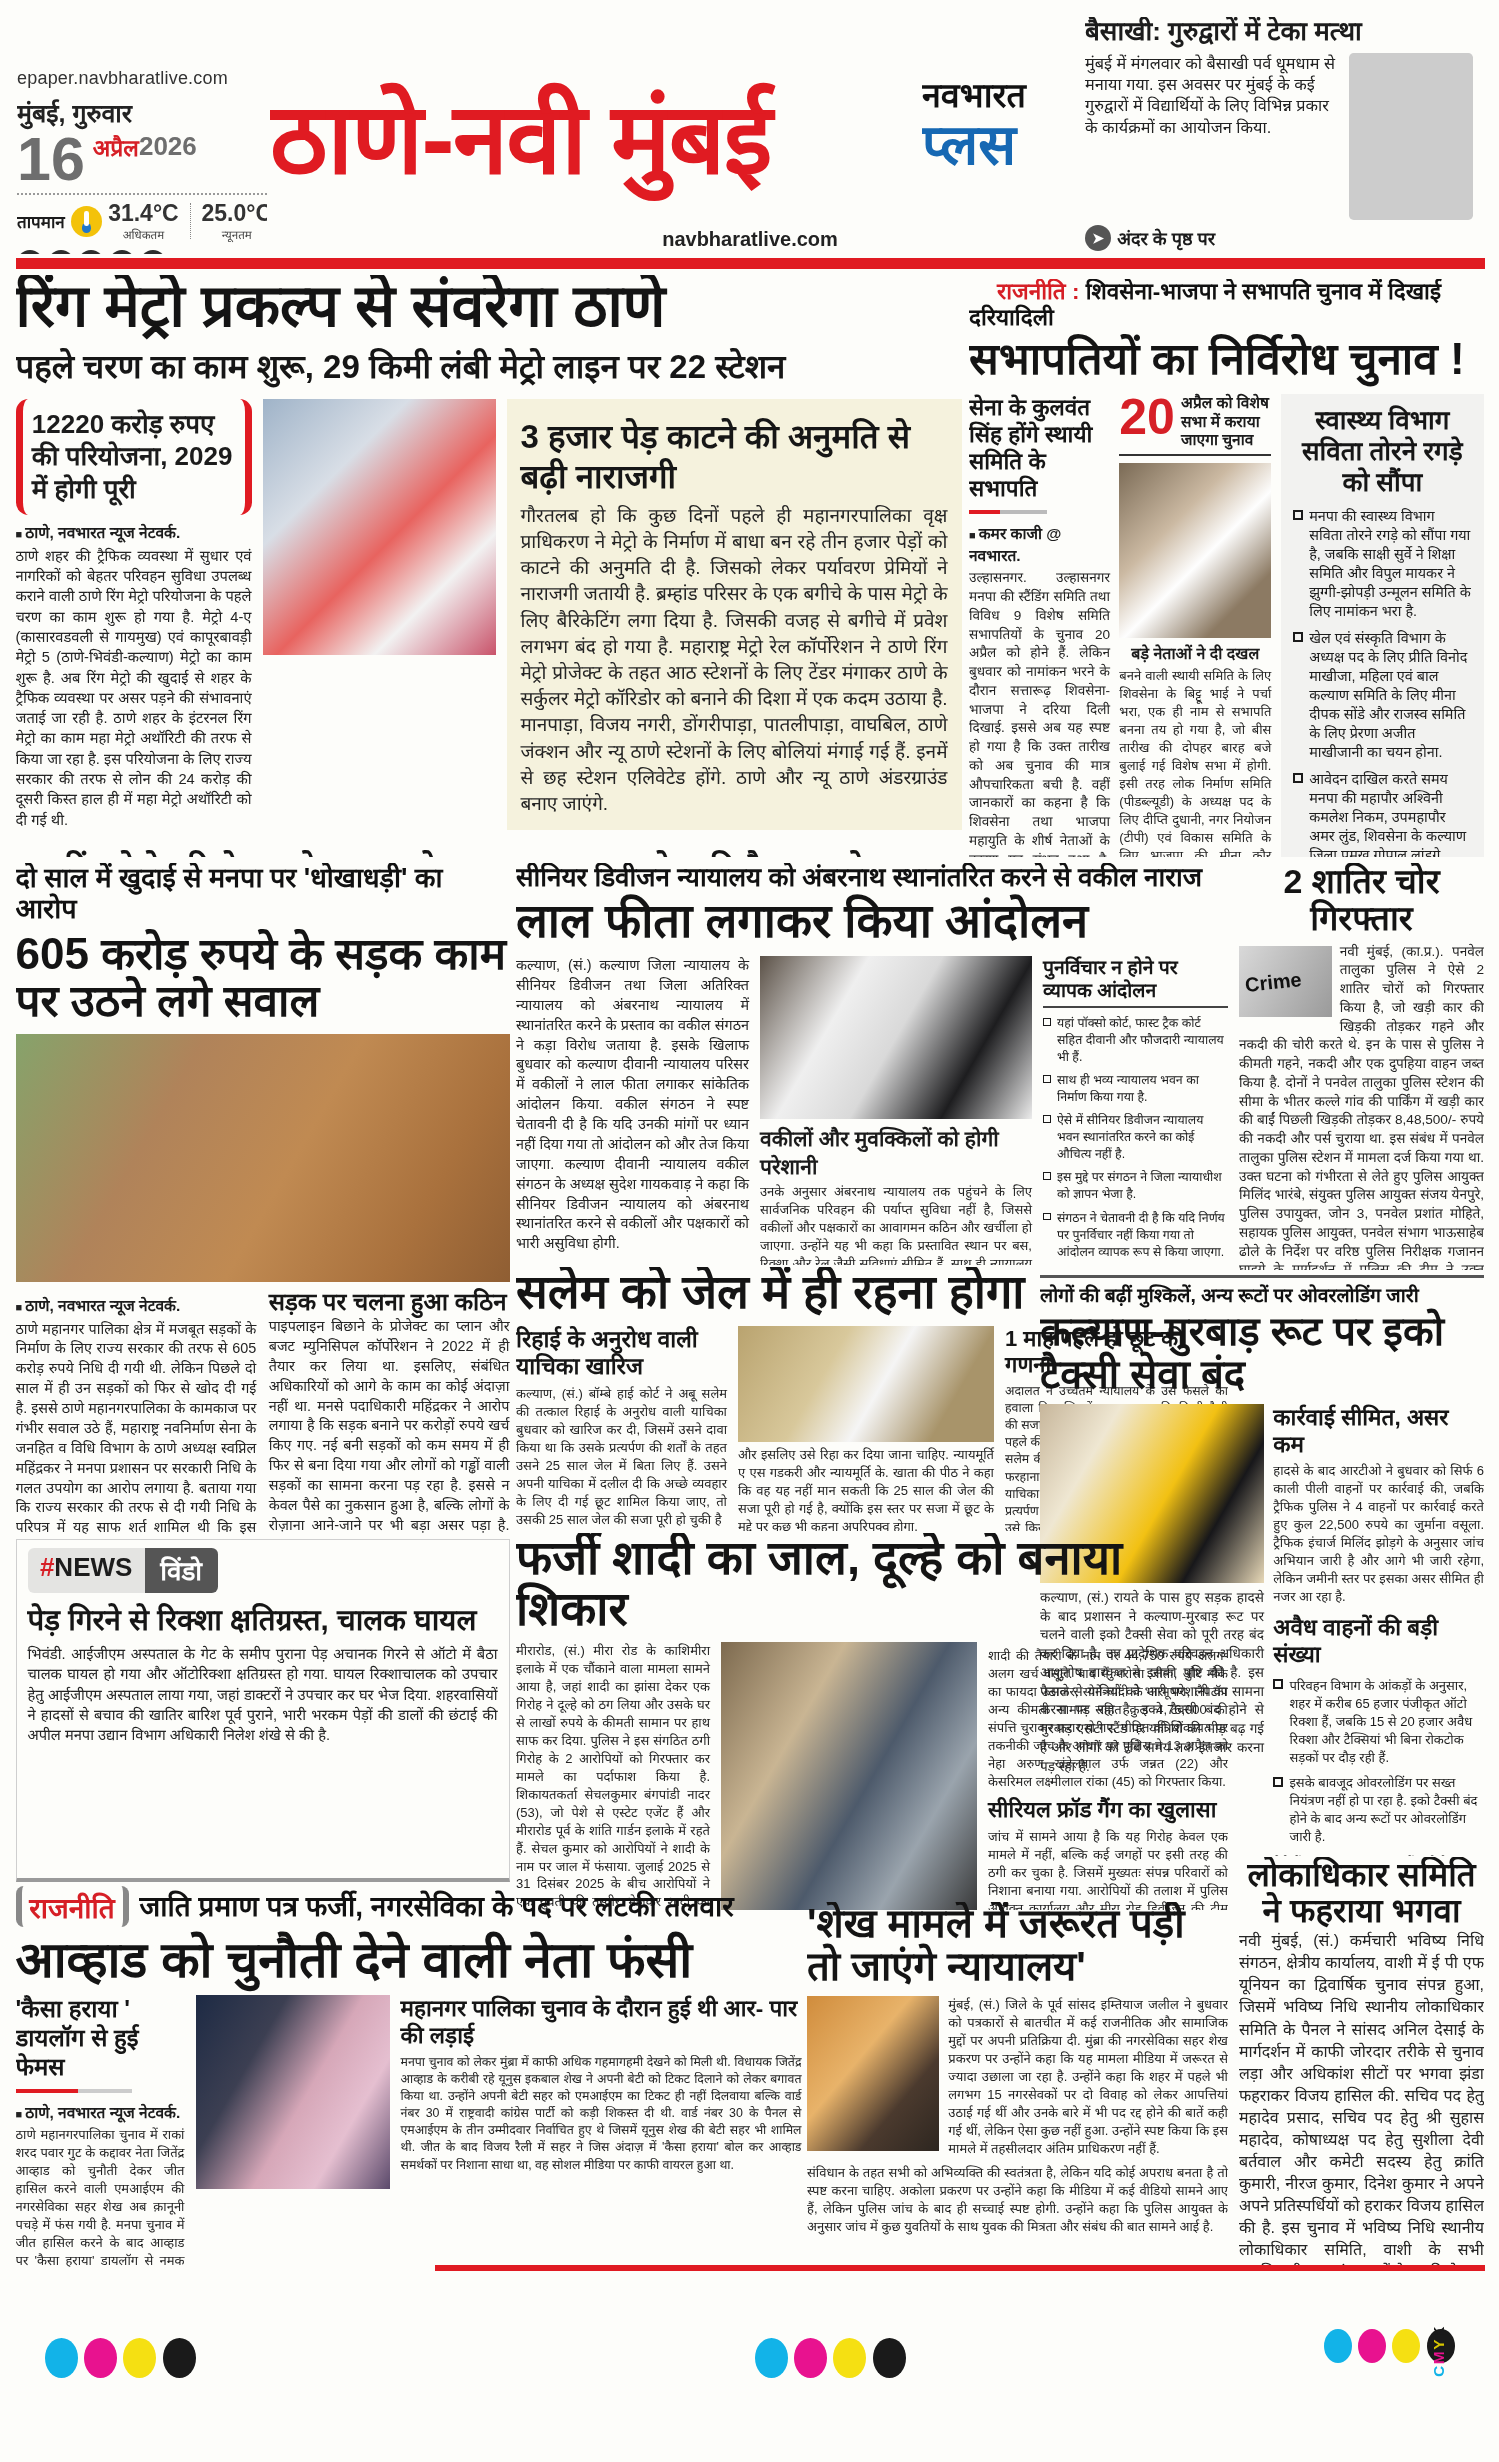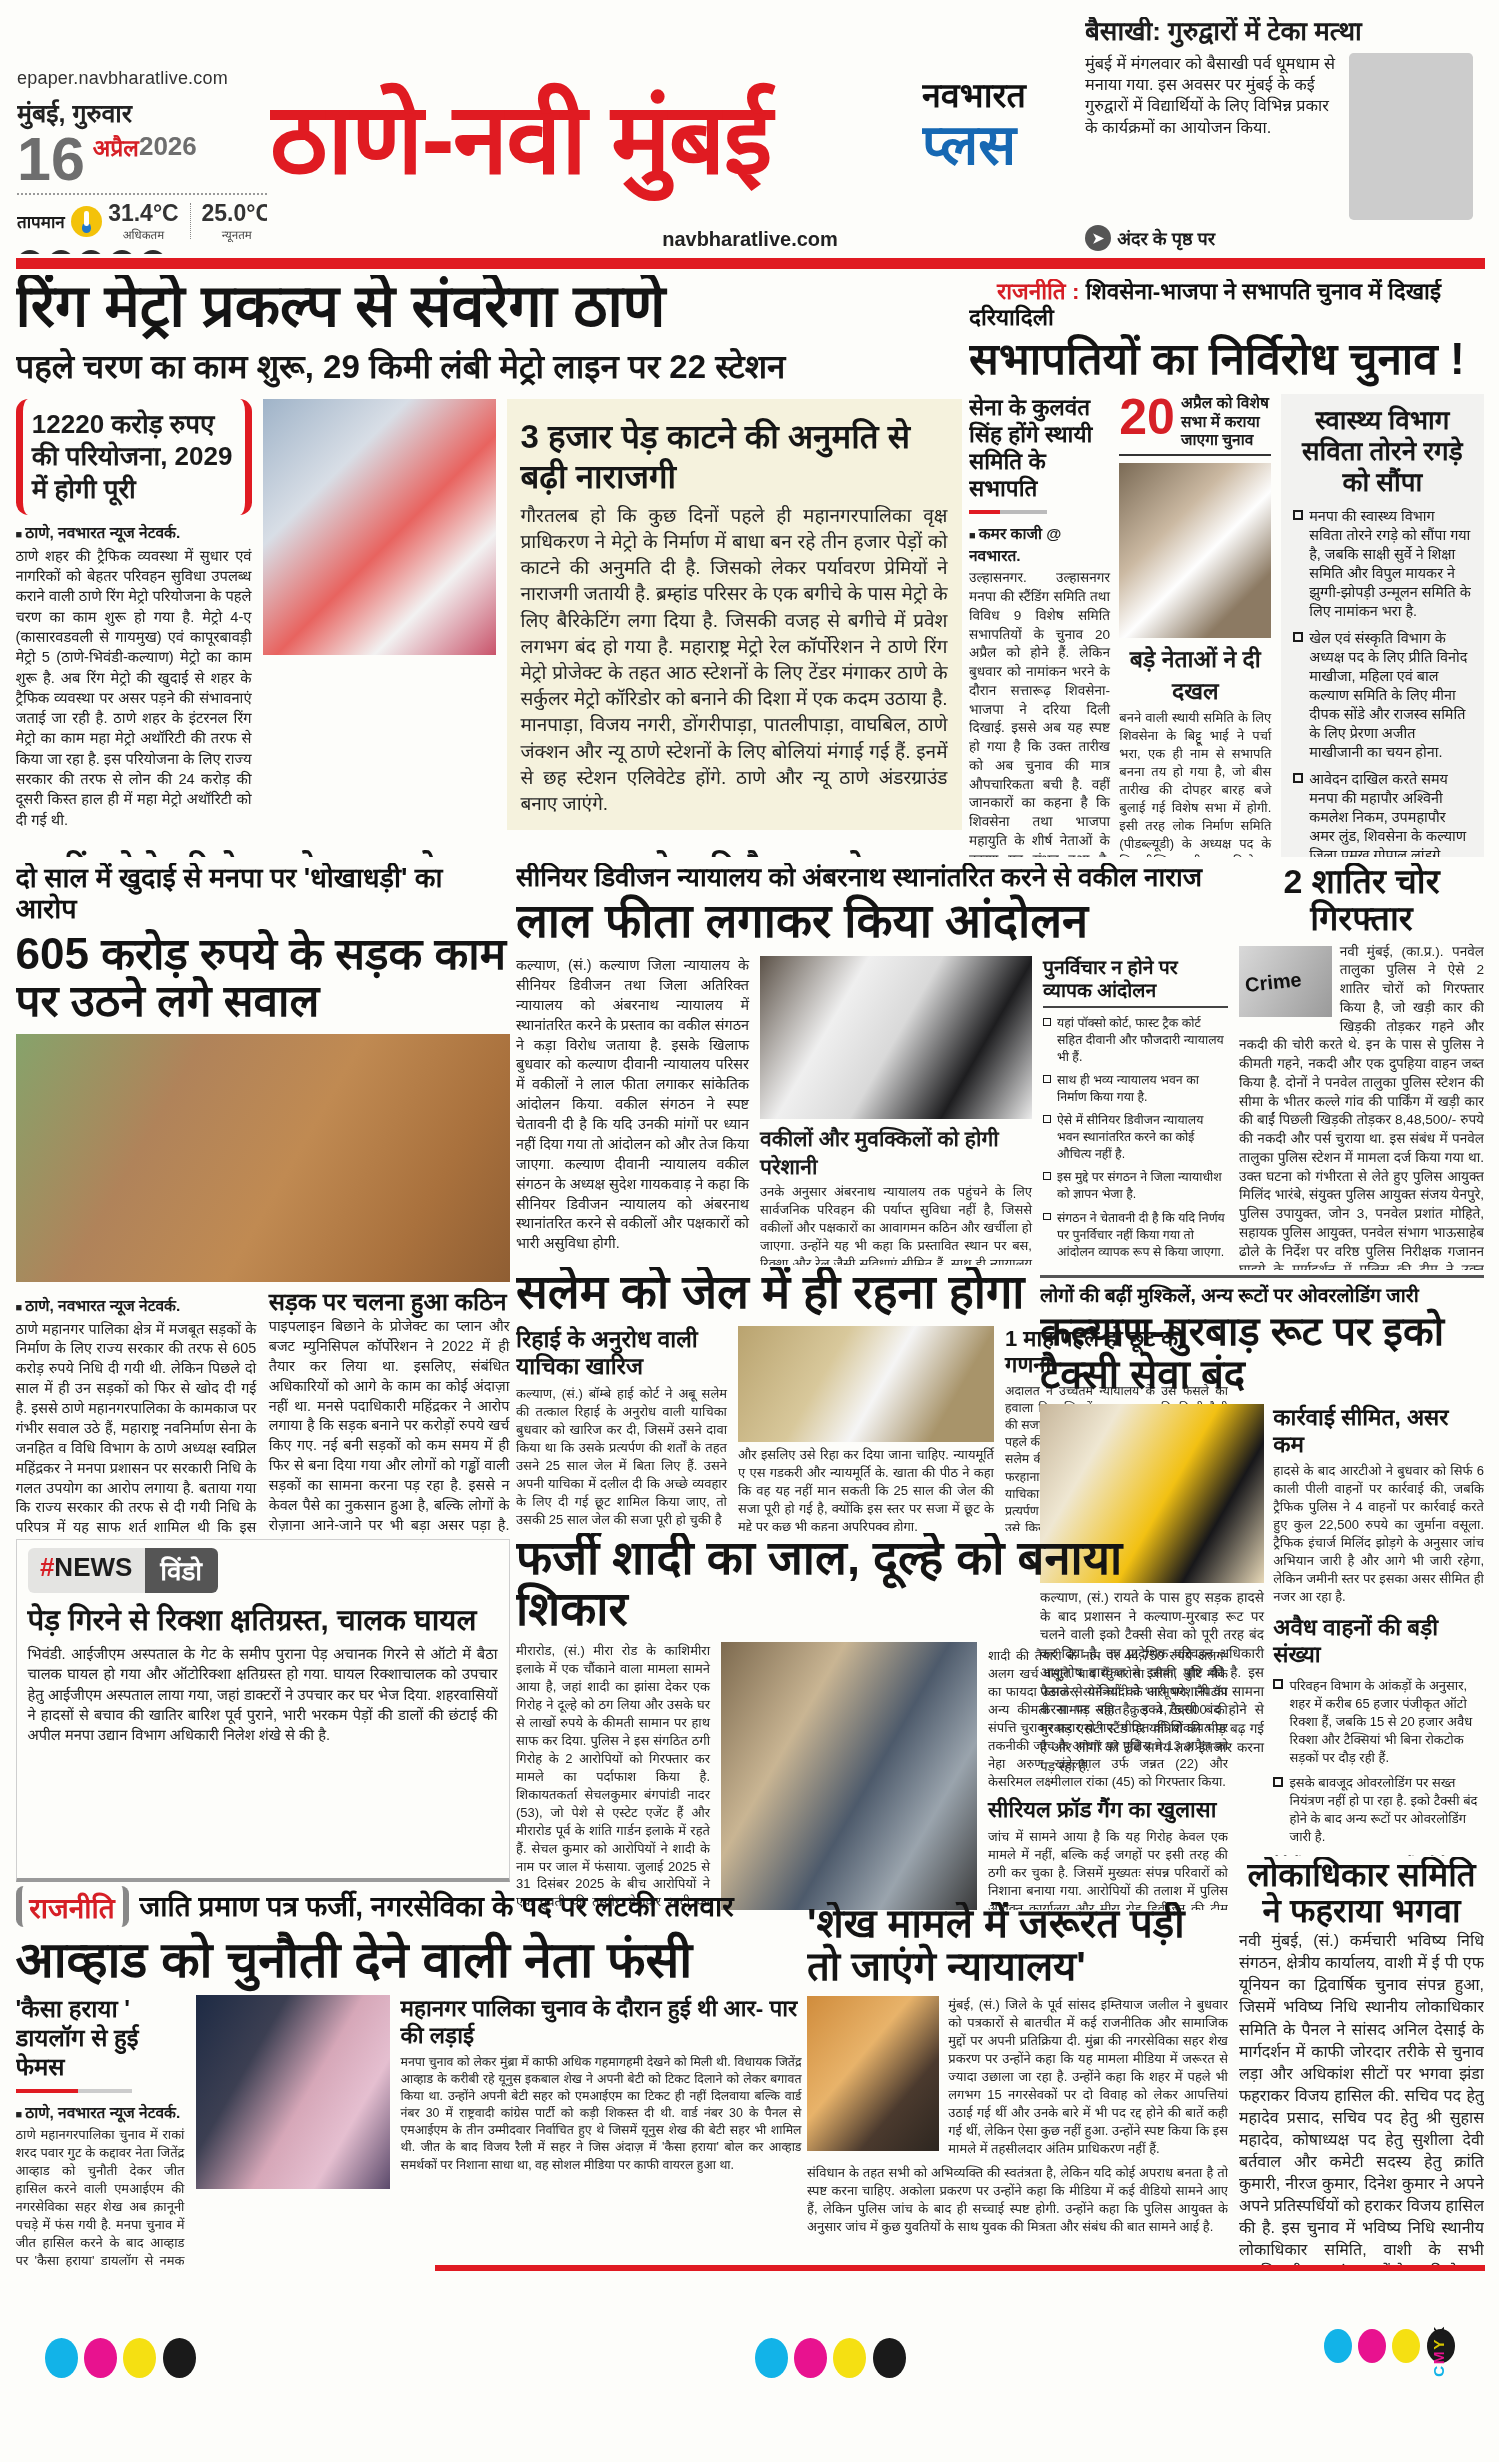--- a/index.html
+++ b/index.html
@@ -81,21 +81,21 @@
   .pol-row { display:flex; gap:9.3px; margin-top:11px; }
   .pol-c1 { width:141px; flex:0 0 auto; }
   .pol-c1 .subhead { font-size:22.5px; }
   .pol-c1 .minirule { width:78px; height:4.7px; background:#e01b22; margin:7.8px 0; border-right:47px solid #bbb; }
   .pol-c1 .body { font-size:13.6px; }
   .pol-c2 { width:152px; flex:0 0 auto; }
   .bignum-row { display:flex; gap:6.2px; align-items:flex-start; border-bottom:2.3px solid #333; padding-bottom:4.7px; }
   .bignum { font-size:50px; font-weight:bold; color:#d61f26; line-height:.95; }
   .bignum-txt { font-size:15.5px; font-weight:bold; line-height:1.2; }
   .pol-photo { width:100%; height:175px; margin-top:6.2px; background:linear-gradient(135deg,#7a6a55 0%,#cbb9a2 35%,#fefefe 55%,#8c7a63 80%); }
-  .pol-c2 .caption { font-size:23px; text-align:center; }
+  .pol-c2 .caption { font-size:16px; text-align:center; }
   .pol-c2 .body { font-size:13px; margin-top:3.1px; }
   .health { flex:1; }
   .health .subhead { font-size:26px; text-align:center; line-height:1.2; }
   .health .bullet { font-size:14.4px; }
 
   
   #road { left:15.5px; top:863px; width:494px; height:672px; }
   #road .kicker { font-size:27px; }
   #road .headline { font-size:44px; margin-top:4.7px; }
   .road-photo { width:100%; height:248px; margin-top:9.3px; background:linear-gradient(120deg,#86a36b 0%,#b0835a 30%,#c08a52 55%,#a9713d 80%,#8f5e33 100%); }

